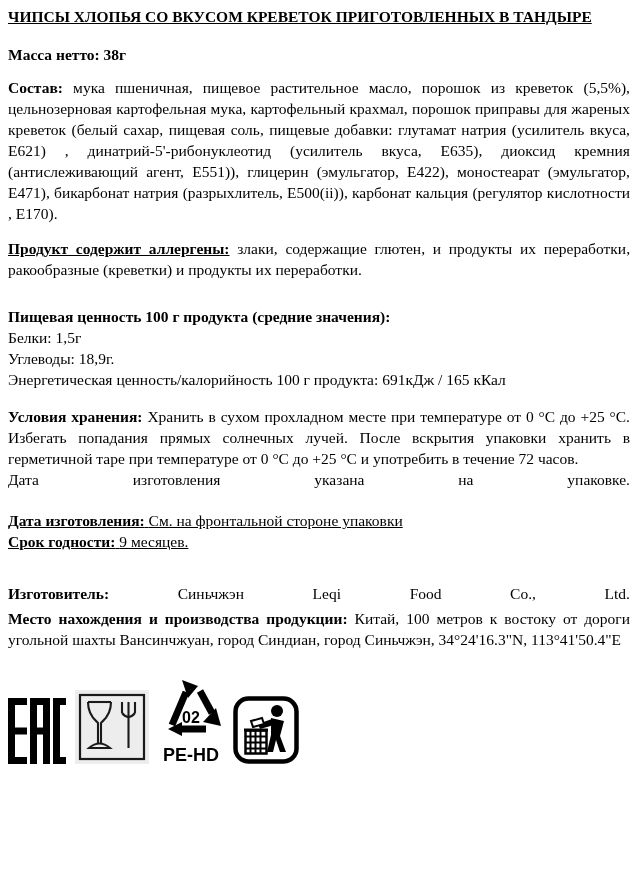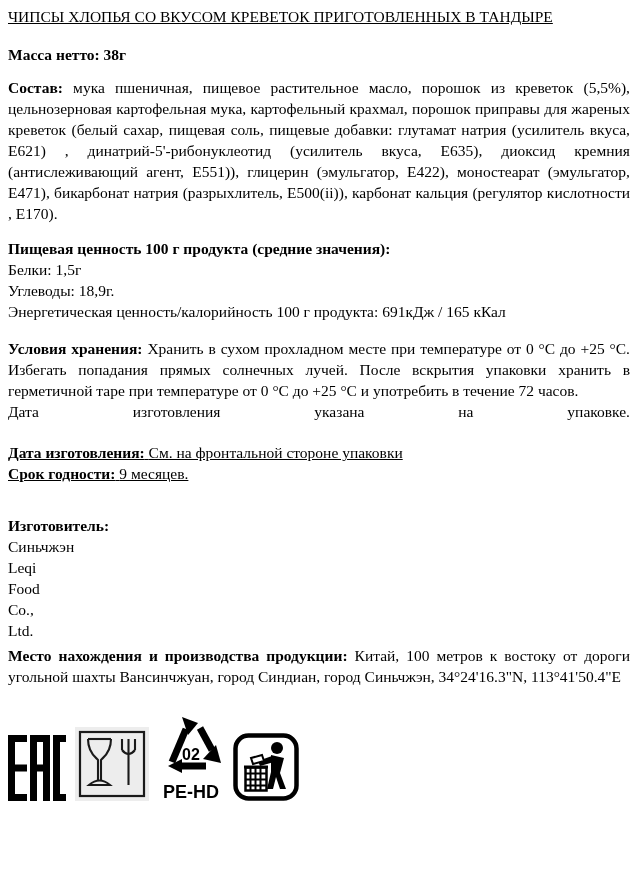--- a/index.html
+++ b/index.html
@@ -6,47 +6,48 @@
   body {
     width: 640px; height: 883px; overflow: hidden;
     font-family: "Liberation Serif", "DejaVu Serif", serif;
     font-size: 15.5px; line-height: 21px; color: #000;
   }
   .page { padding: 6px 10px 0 8px; }
   p { margin: 0; }
   b { font-weight: bold; }
   .just { text-align: justify; }
   .ul { text-decoration: underline; }
-  .title { font-weight: normal; text-decoration: underline; margin: 0 0 17px 0; }
+  .title { font-weight: bold; text-decoration: underline; margin: 0 0 17px 0; }
   .m-net { margin: 0 0 12px 0; font-weight: bold; }
   .m-comp { margin: 0 0 14px 0; }
   .m-allerg { margin: 0 0 26px 0; }
   .m-nutr { margin: 0 0 16px 0; }
   .m-storage { margin: 0 0 20px 0; }
   .m-dates { margin: 0 0 31px 0; text-decoration: underline; }
-  .m-manu { margin: 0 0 4px 0; flex-direction: column; }
+  .m-manu { margin: 0 0 4px 0; }
   .m-loc { margin: 0 0 28px 0; }
   .m-imp { margin: 0 0 30px 0; }
   .spread { display: flex; justify-content: space-between; }
   .email { color: #0563c1; text-decoration: underline; cursor: pointer; }
   .icons-row { display: flex; align-items: flex-end; gap: 9px; margin-left: 0; }
   .icons-row svg { display: block; }
   .svg-sans { font-family: "Liberation Sans", "DejaVu Sans", sans-serif; font-weight: bold; }
 </style>
 </head>
 <body>
 
 <div class="page">
 
   <p class="title">ЧИПСЫ ХЛОПЬЯ СО ВКУСОМ КРЕВЕТОК ПРИГОТОВЛЕННЫХ В ТАНДЫРЕ</p>
 
   <p class="m-net"><span>Масса нетто:</span> <span>38г</span></p>
 
   <p class="just m-comp"><b>Состав:</b> <span>мука пшеничная, пищевое растительное масло, порошок из креветок (5,5%), цельнозерновая картофельная мука, картофельный крахмал, порошок приправы для жареных креветок (белый сахар, пищевая соль, пищевые добавки: глутамат натрия (усилитель вкуса, Е621) , динатрий-5'-рибонуклеотид (усилитель вкуса, Е635), диоксид кремния (антислеживающий агент, Е551)), глицерин (эмульгатор, Е422), моностеарат (эмульгатор, Е471), бикарбонат натрия (разрыхлитель, Е500(ii)), карбонат кальция (регулятор кислотности , Е170).</span></p>
 
+  <p class="just m-allerg"><b class="ul">Продукт содержит аллергены:</b> <span>злаки, содержащие глютен, и продукты их переработки, ракообразные (креветки) и продукты их переработки.</span></p>
 
   <div class="m-nutr">
     <p><b>Пищевая ценность 100 г продукта (средние значения):</b></p>
     <p>Белки: 1,5г</p>
     <p>Углеводы: 18,9г.</p>
     <p>Энергетическая ценность/калорийность 100 г продукта: 691кДж / 165 кКал</p>
   </div>
 
   <div class="m-storage">
     <p class="just"><b>Условия хранения:</b> <span>Хранить в сухом прохладном месте при температуре от 0 °С до +25 °С. Избегать попадания прямых солнечных лучей. После вскрытия упаковки хранить в герметичной таре при температуре от 0 °С до +25 °С и употребить в течение 72 часов.</span></p>

